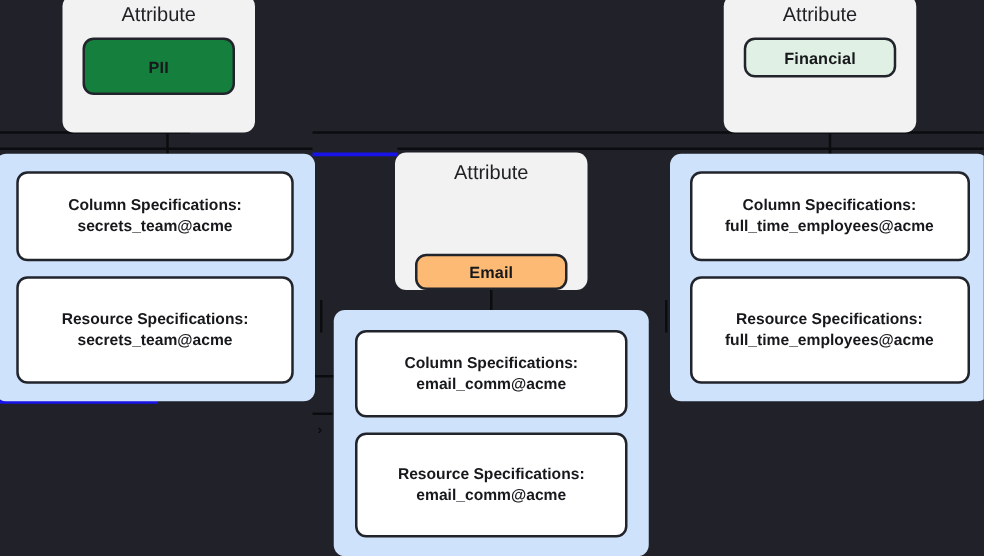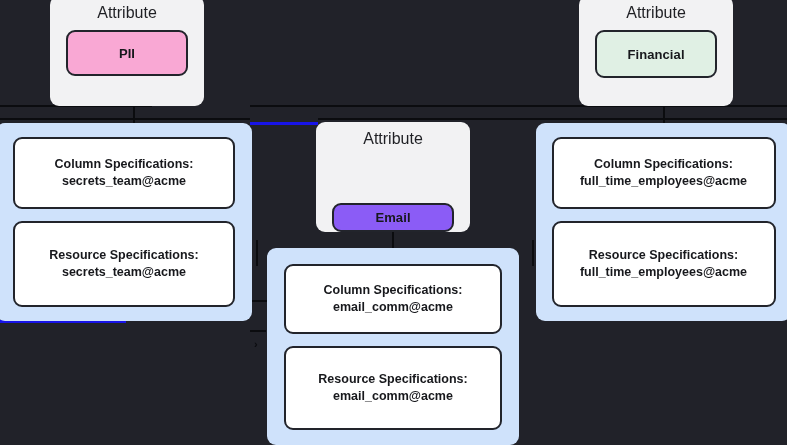--- a/index.html
+++ b/index.html
@@ -64,23 +64,23 @@
     border: 2px solid #22242b;
     border-radius: 9px;
     display: flex;
     align-items: center;
     justify-content: center;
     font-size: 13px;
     font-weight: 700;
     color: #17181c;
     letter-spacing: 0.1px;
   }
-  .chip-pii      { background: #f9a8d4; }
+  .chip-pii      { background: #15803d; }
   .chip-financial{ background: #e0f0e4; }
-  .chip-email    { background: #8b5cf6; margin-top: 47px; }
+  .chip-email    { background: #fdba74; margin-top: 47px; }
 
   
   .spec-group {
     position: absolute;
     background: #cfe2fb;
     border-radius: 9px;
     box-sizing: border-box;
     display: flex;
     flex-direction: column;
     align-items: center;
@@ -130,21 +130,21 @@
 
   <div class="chevron" style="left:254px; top:339px;">›</div>
 
   <div class="attr-node" style="left:50px; top:-4px; width:154px; height:110px;">
     <div class="attr-title">Attribute</div>
     <div class="attr-chip chip-pii" style="width:122px; height:46px;">PII</div>
   </div>
 
   <div class="attr-node" style="left:579px; top:-4px; width:154px; height:110px;">
     <div class="attr-title">Attribute</div>
-    <div class="attr-chip chip-financial" style="width:122px; height:48px;">Financial</div>
+    <div class="attr-chip chip-financial" style="width:122px; height:32px;">Financial</div>
   </div>
 
   <div class="attr-node" style="left:316px; top:122px; width:154px; height:110px;">
     <div class="attr-title">Attribute</div>
     <div class="attr-chip chip-email" style="width:122px; height:46px;">Email</div>
   </div>
 
   <div class="spec-group" style="left:-4px; top:123px; width:256px; height:198px; padding:14px 12px;">
     <div class="spec-card" style="width:222px; height:72px;">
       <span class="ln">Column Specifications:</span>

